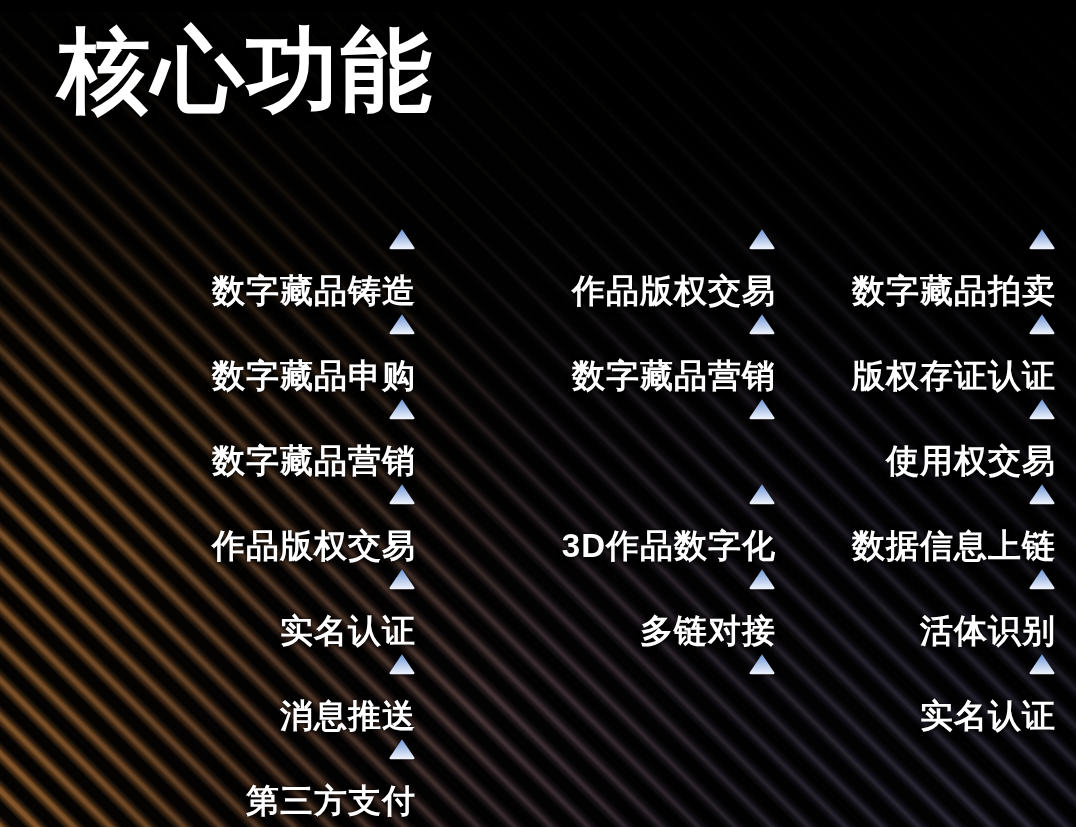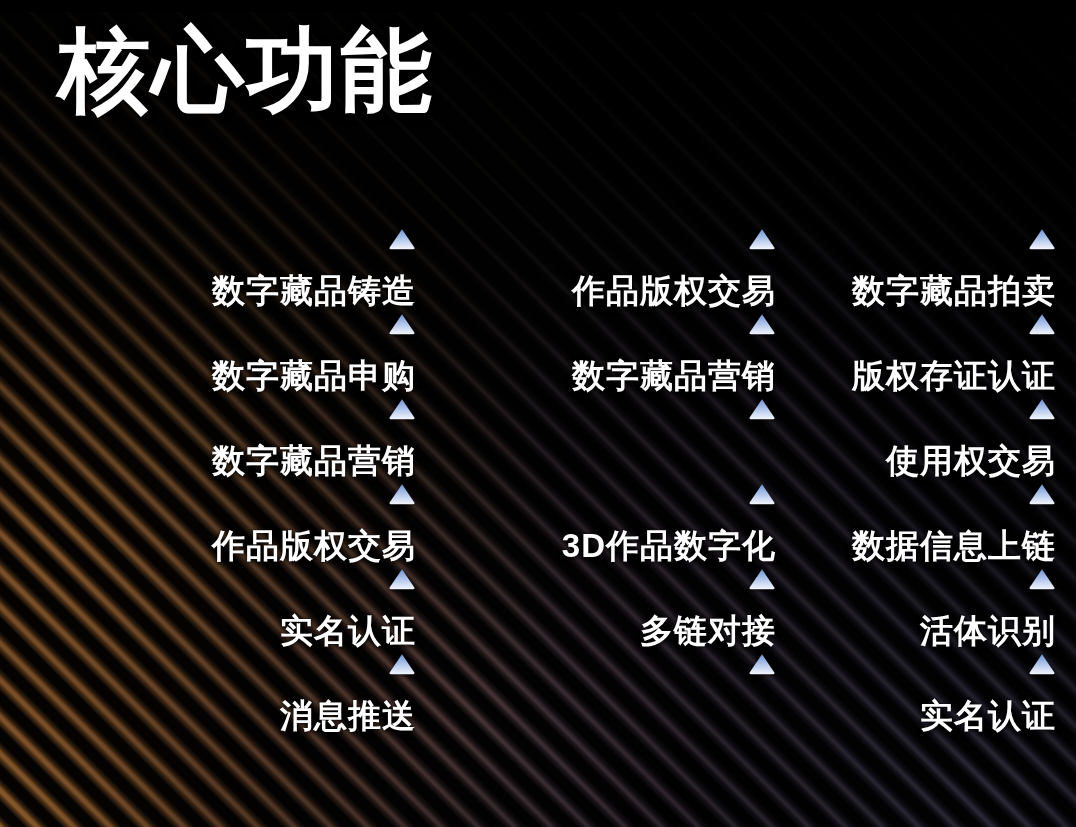--- a/index.html
+++ b/index.html
@@ -351,16 +351,28 @@
             <defs>
               <linearGradient id="trigrad-6-1" x1="0" y1="0" x2="0" y2="1">
                 <stop offset="0%" stop-color="#6f95d6"></stop>
                 <stop offset="100%" stop-color="#f2f6fd"></stop>
               </linearGradient>
             </defs>
             <path d="M14 2.2 L26.2 20.2 Q27.2 22.2 25.0 22.2 L3.0 22.2 Q0.8 22.2 1.8 20.2 Z" fill="url(#trigrad-6-1)" stroke="none"></path>
           </svg>
           <span class="feature-label">实名认证</span>
         </div>
+        <div class="feature-item">
+          <svg class="tri-icon" viewBox="0 0 28 24">
+            <defs>
+              <linearGradient id="trigrad-6-2" x1="0" y1="0" x2="0" y2="1">
+                <stop offset="0%" stop-color="#6f95d6"></stop>
+                <stop offset="100%" stop-color="#f2f6fd"></stop>
+              </linearGradient>
+            </defs>
+            <path d="M14 2.2 L26.2 20.2 Q27.2 22.2 25.0 22.2 L3.0 22.2 Q0.8 22.2 1.8 20.2 Z" fill="url(#trigrad-6-2)" stroke="none"></path>
+          </svg>
+          <span class="feature-label">第三方支付</span>
+        </div>
       </div>
 
   </div>
 </div>
 
 </body></html>

